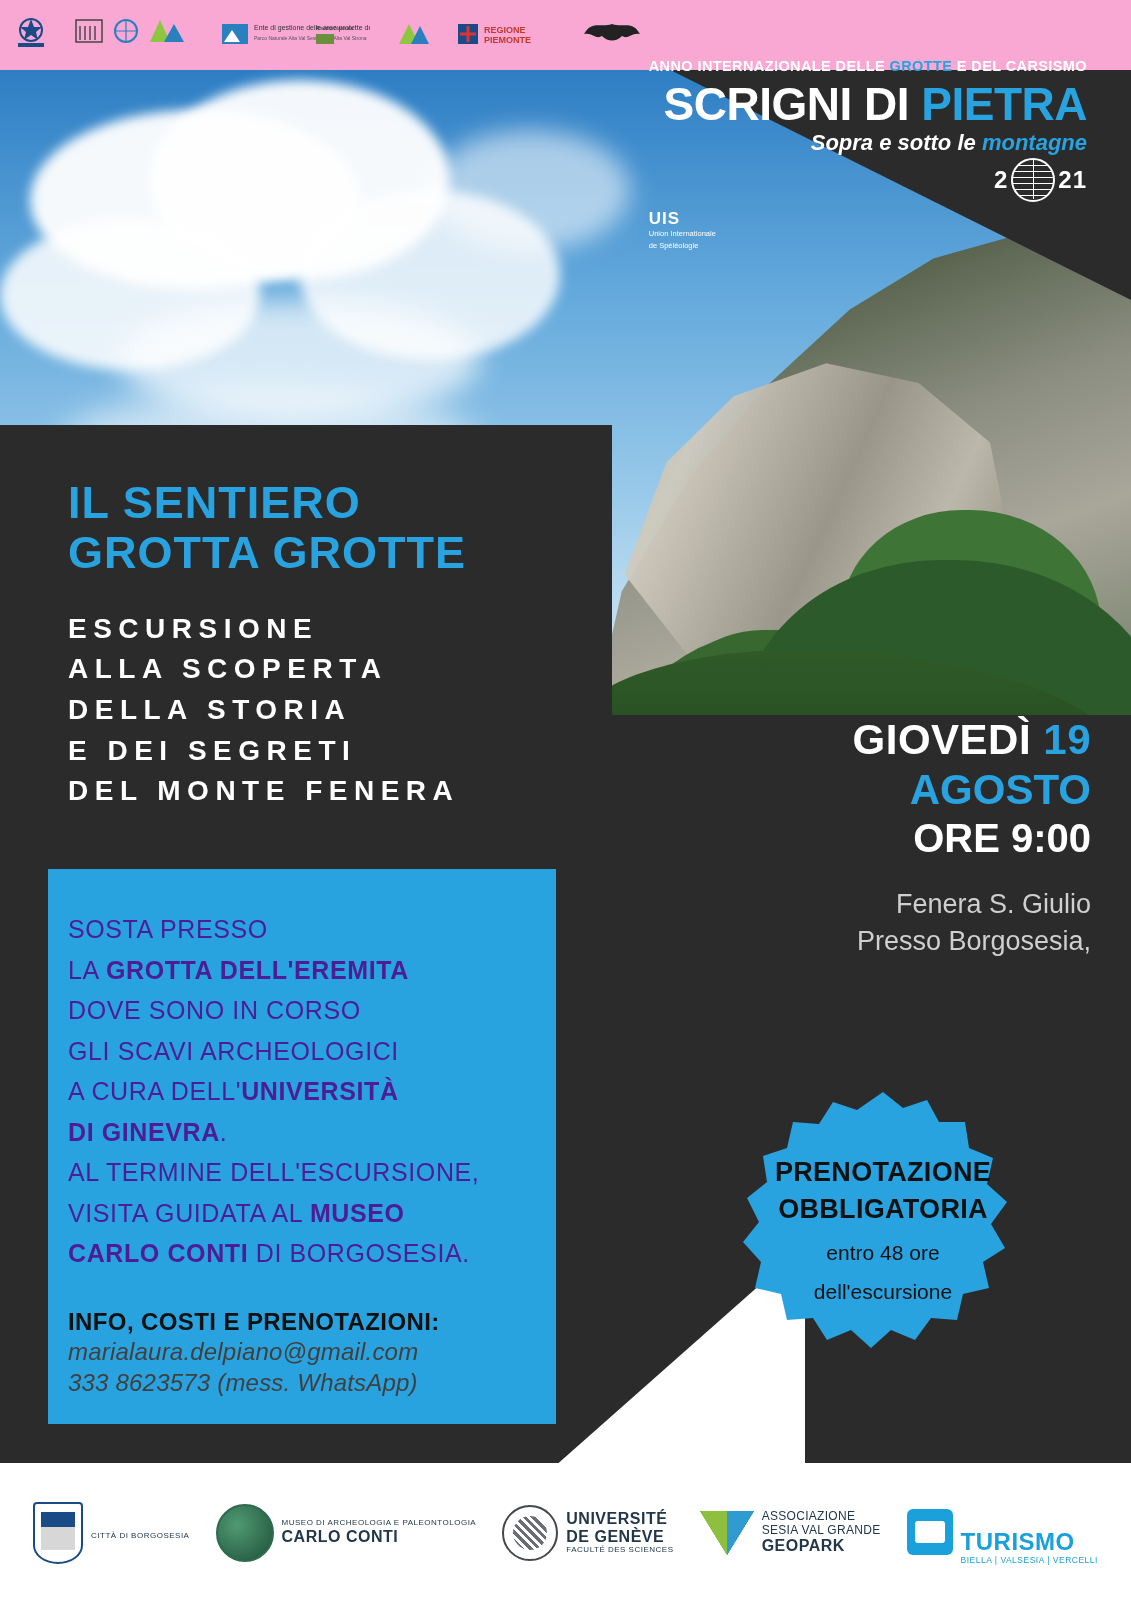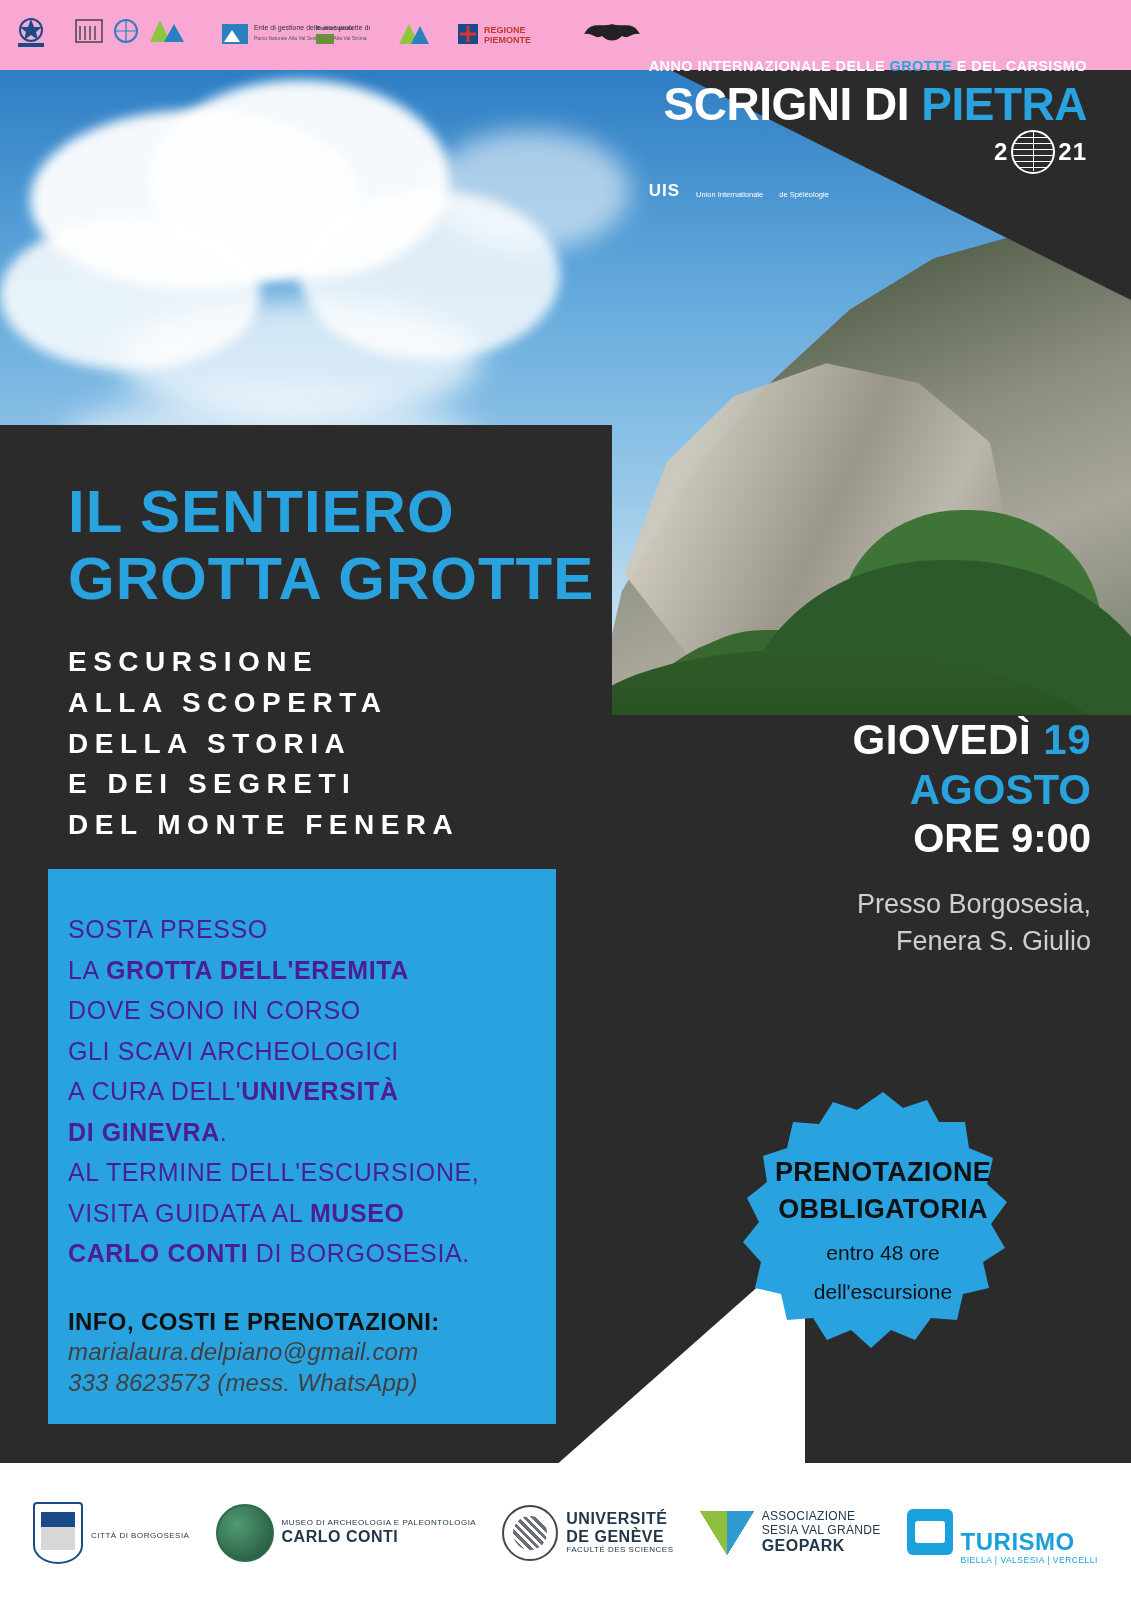--- a/index.html
+++ b/index.html
@@ -178,22 +178,22 @@
     margin: 0 1px;
   }
   .globe-ico::after{
     content:"";
     position:absolute; left: 50%; top: -1px; width: 1px; height: 100%;
     background:#fff;
   }
   .uis-wrap {
     margin-top: 8px;
     display: flex;
-    align-items: flex-end;
-    gap: 16px;
+    flex-direction: column;
+    align-items: flex-start;
   }
   .uis-mark {
     font-size: 17px; font-weight: bold; letter-spacing: 1px; color: #fff;
     line-height: 1;
   }
   .uis-cap {
     font-size: 7.5px; color: #ffffff; line-height: 1.25; text-align: right; margin-top: 2px;
   }
 
   
@@ -236,21 +236,21 @@
 
   
   .title-block {
     position: absolute;
     left: 68px;
     top: 478px;
     z-index: 25;
     color: #29a3e0;
   }
   .title {
-    font-size: 60px;
+    font-size: 45px;
     font-weight: bold;
     line-height: 1.12;
     letter-spacing: 1px;
   }
   .subtitle {
     margin-top: 30px;
     color: #ffffff;
     font-size: 28px;
     font-weight: bold;
     letter-spacing: 6.5px;
@@ -515,20 +515,21 @@
               <path d="M2 16 C10 2, 18 10, 30 6 C42 10, 50 2, 58 16 C50 14, 46 22, 40 18 C34 24, 26 24, 20 18 C14 22, 10 14, 2 16 Z" fill="#222"></path>
             </svg>
         </span>
       </div>
     </div>
   </div>
 
   <div class="header-brand">
     <div class="aic-line"><span>ANNO INTERNAZIONALE DELLE </span><span class="blue">GROTTE</span><span> E DEL CARSISMO</span></div>
     <div class="scrigni"><span>SCRIGNI DI </span><span class="blue">PIETRA</span></div>
+    <div class="sottotitolo"><span>Sopra e sotto le </span><span class="blue">montagne</span></div>
     <div class="year-row">
       <span class="year-txt">2</span>
       <span class="globe-ico"></span>
       <span class="year-txt">21</span>
     </div>
     <div class="uis-wrap">
       <span class="uis-mark">UIS</span>
       <span class="uis-cap">Union Internationale</span>
       <span class="uis-cap">de Spéléologie</span>
     </div>
@@ -544,22 +545,22 @@
       <div>E DEI SEGRETI</div>
       <div>DEL MONTE FENERA</div>
     </div>
   </div>
 
   <div class="date-block">
     <div class="date-1"><span>GIOVEDÌ </span><span class="blue">19</span></div>
     <div class="date-2">AGOSTO</div>
     <div class="date-3">ORE 9:00</div>
     <div class="place">
+      <div>Fenera S. Giulio</div>
       <div>Presso Borgosesia,</div>
-      <div>Fenera S. Giulio</div>
     </div>
   </div>
 
   <div class="blue-box">
     <div class="bb-line"><span>SOSTA PRESSO</span><b></b><span></span></div>
     <div class="bb-line"><span>LA </span><b>GROTTA DELL'EREMITA</b><span></span></div>
     <div class="bb-line"><span>DOVE SONO IN CORSO</span><b></b><span></span></div>
     <div class="bb-line"><span>GLI SCAVI ARCHEOLOGICI</span><b></b><span></span></div>
     <div class="bb-line"><span>A CURA DELL'</span><b>UNIVERSITÀ</b><span></span></div>
     <div class="bb-line"><span></span><b>DI GINEVRA</b><span>.</span></div>

